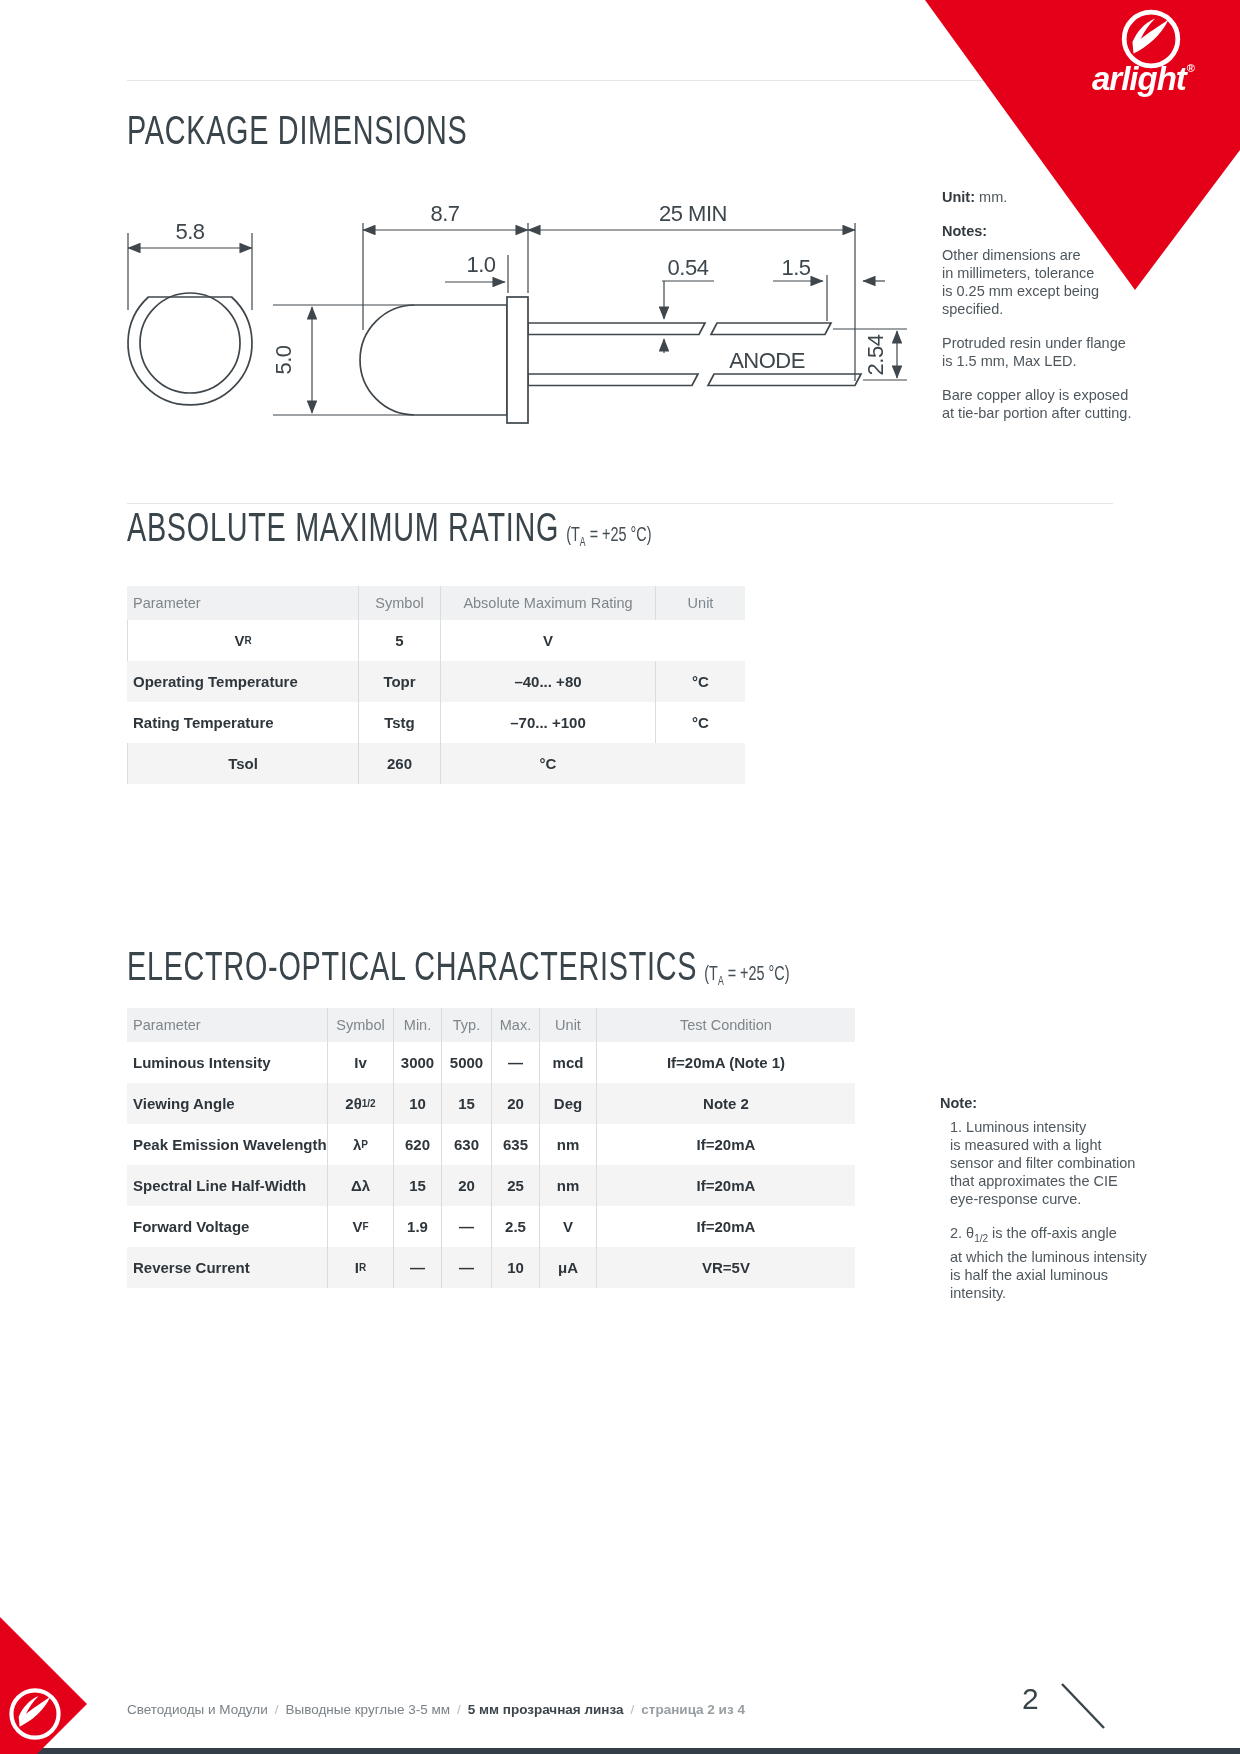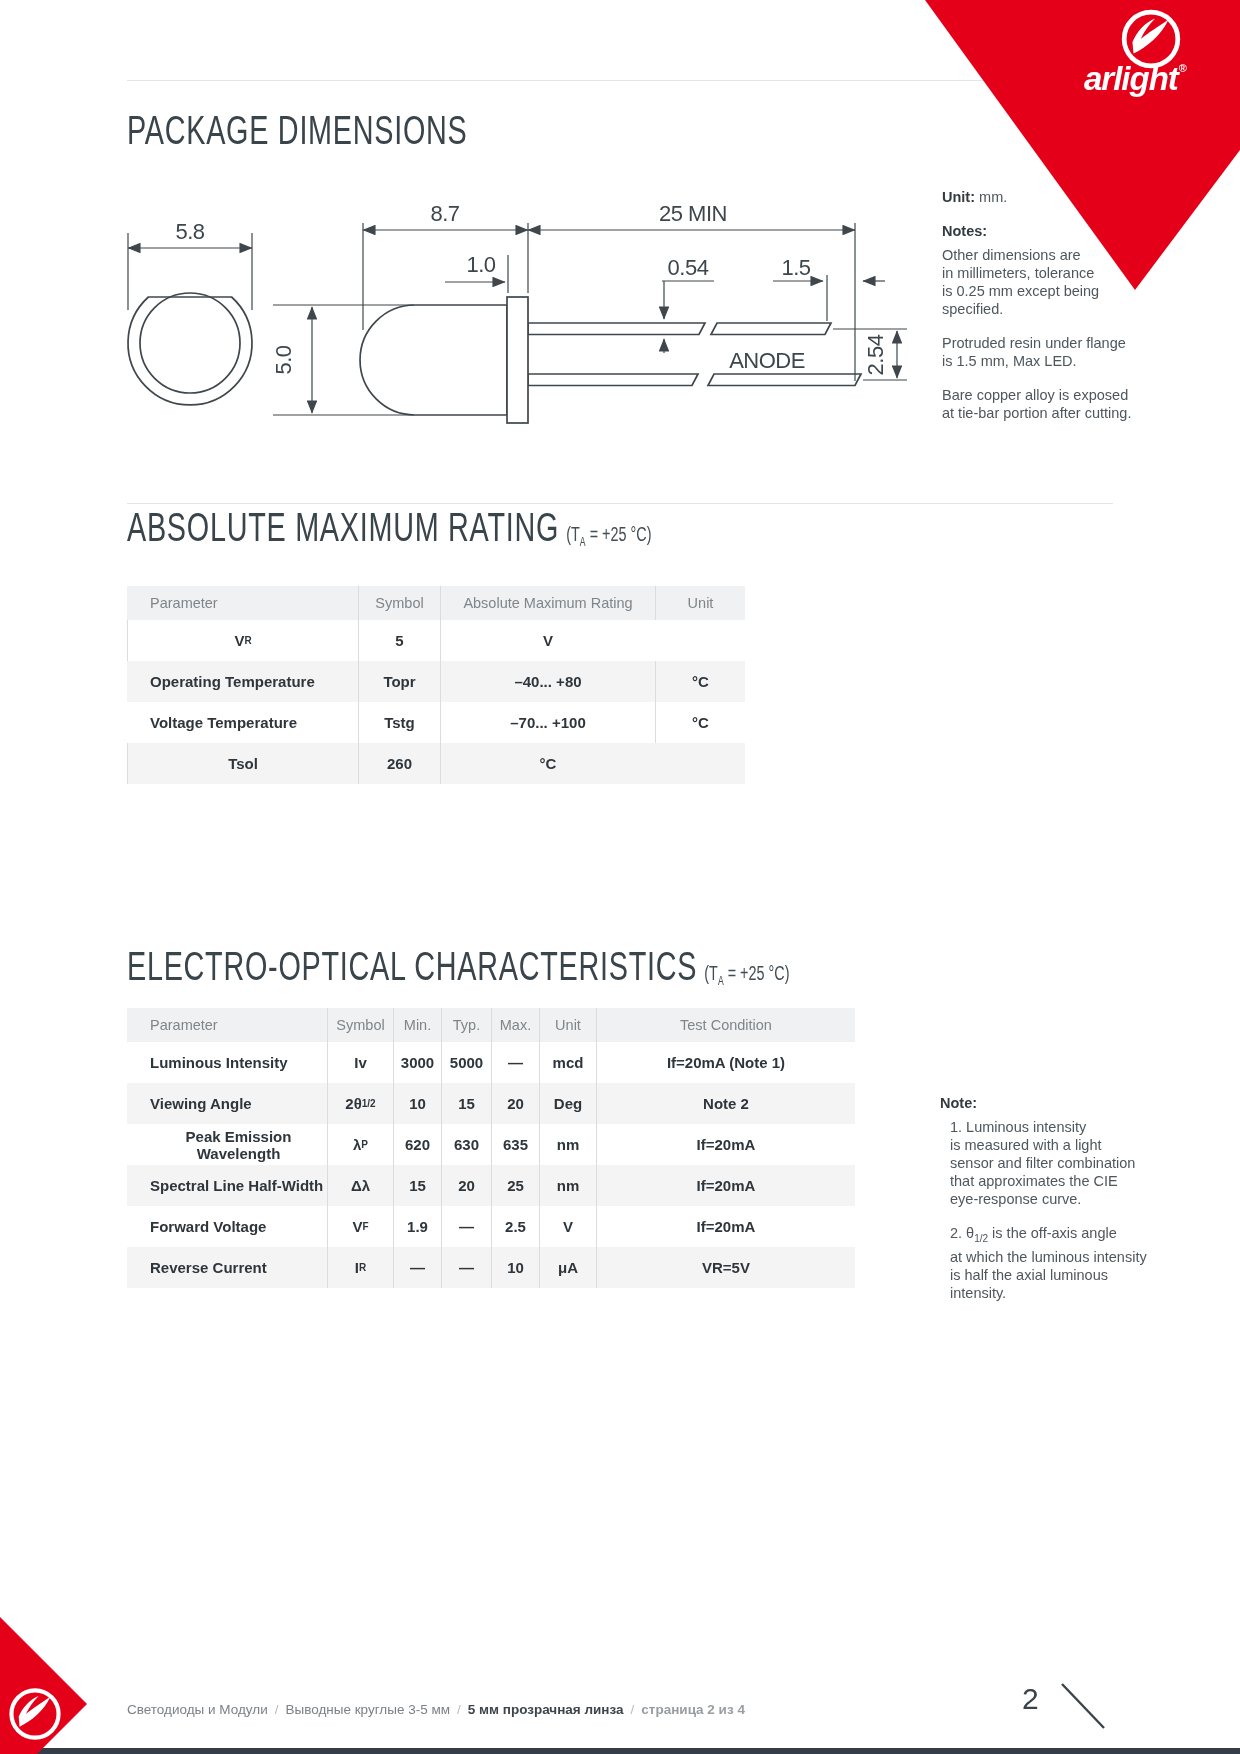--- a/index.html
+++ b/index.html
@@ -2,21 +2,21 @@
 <html><head>
 <meta charset="utf-8">
 <style>
   html,body{margin:0;padding:0;background:#e9e9e9;}
   .page{position:relative;width:1240px;height:1754px;margin:0 auto;background:#ffffff;
         font-family:"Liberation Sans",sans-serif;color:#39434a;overflow:hidden;}
 
   
   .corner{position:absolute;top:0;right:0;width:360px;height:300px;background:#e50019;
           clip-path:polygon(45px 0,100% 0,100% 150px,255px 290px);z-index:5;}
-  .corner .logo-text{position:absolute;left:204px;top:60px;color:#fff;
+  .corner .logo-text{position:absolute;left:212px;top:60px;color:#fff;
           font-size:33px;font-weight:bold;font-style:italic;letter-spacing:-1px;white-space:nowrap;}
   .corner .logo-text sup{font-size:11px;font-style:normal;vertical-align:18px;margin-left:1px;}
   .corner svg{position:absolute;left:238px;top:6px;}
 
   
   .hr1{position:absolute;left:127px;top:80px;width:880px;height:1px;background:#e3e5e6;}
   .hr2{position:absolute;left:127px;top:503px;width:986px;height:1px;background:#e3e5e6;}
 
   
   .h-sec{position:absolute;left:127px;margin:0;font-weight:300;font-size:40px;line-height:40px;
@@ -43,21 +43,21 @@
 
   
   .tbl{position:absolute;left:127px;}
   .trow{display:grid;align-items:stretch;}
   .t1 .trow{grid-template-columns:231px 82px 215px 90px;}
   .t2 .trow{grid-template-columns:200px 66px 48px 50px 48px 57px 259px;}
   .thead{height:34px;background:#f0f1f2;}
   .tdata{height:41px;}
   .tdata.alt{background:#f4f4f5;}
   .cell{display:flex;align-items:center;justify-content:center;text-align:center;}
-  .cell.first{justify-content:flex-start;padding-left:23px;text-align:center;}
+  .cell.first{justify-content:flex-start;padding-left:6px;text-align:left;}
   .cell.bdr{border-left:1px solid #dadcdd;}
   .thead .cell{color:#7e868b;font-size:14.5px;font-weight:400;}
   .tdata .cell{color:#2e363c;font-size:15px;font-weight:bold;}
   .cell sub{font-size:10px;}
   #tbl-abs{top:586px;width:618px;}
   #tbl-eoc{top:1008px;width:728px;}
 
   
   .note2{position:absolute;left:940px;top:1094px;width:225px;font-size:14.5px;line-height:18px;color:#4e575d;}
   .note2 .lbl{font-weight:bold;color:#333b40;margin:0 0 6px 0;}
@@ -188,21 +188,21 @@
       <div class="cell bdr">5</div>
       <div class="cell bdr">V</div>
     </div>
     <div class="trow tdata alt">
       <div class="cell first">Operating Temperature</div>
       <div class="cell bdr">Topr</div>
       <div class="cell bdr">–40... +80</div>
       <div class="cell bdr">°C</div>
     </div>
     <div class="trow tdata">
-      <div class="cell first">Voltage Temperature</div>
+      <div class="cell first">Rating Temperature</div>
       <div class="cell bdr">Tstg</div>
       <div class="cell bdr">–70... +100</div>
       <div class="cell bdr">°C</div>
     </div>
     <div class="trow tdata alt">
       <div class="cell bdr">Tsol</div>
       <div class="cell bdr">260</div>
       <div class="cell bdr">°C</div>
     </div>
   </div>

